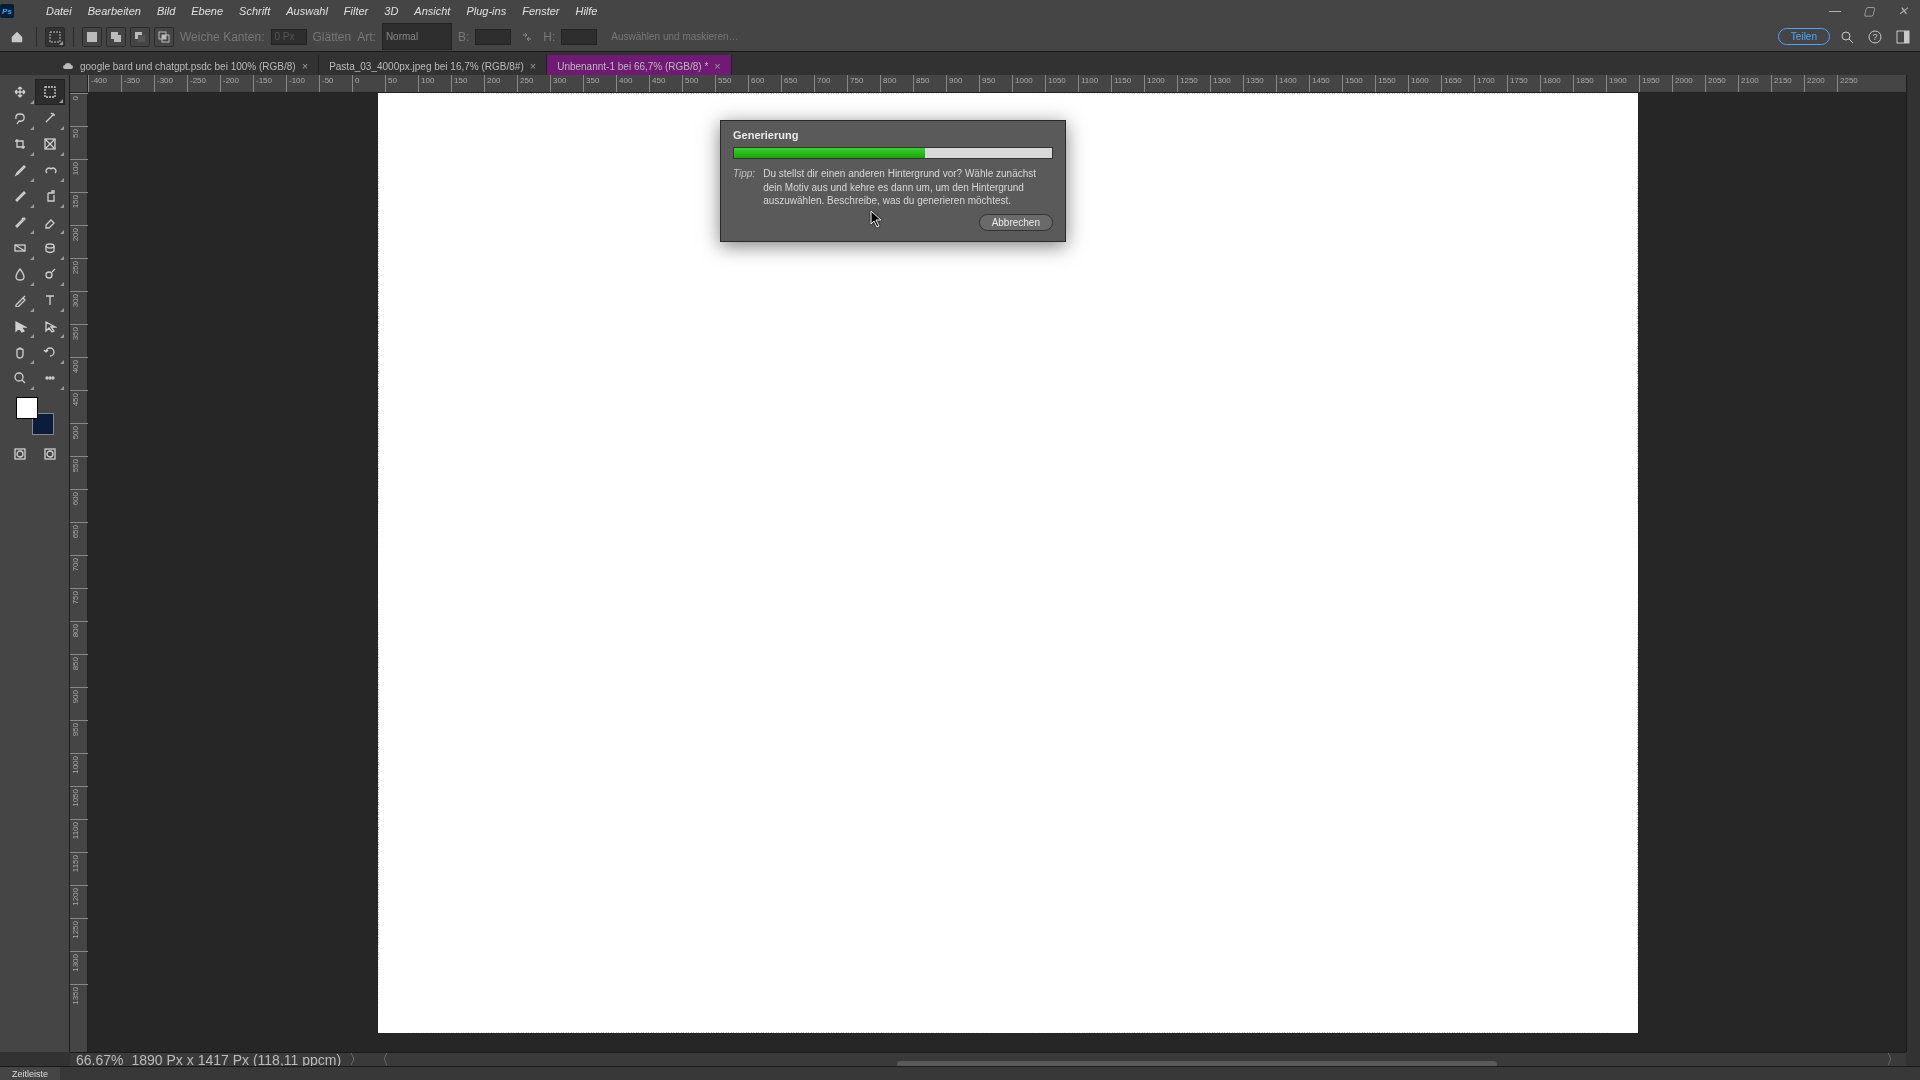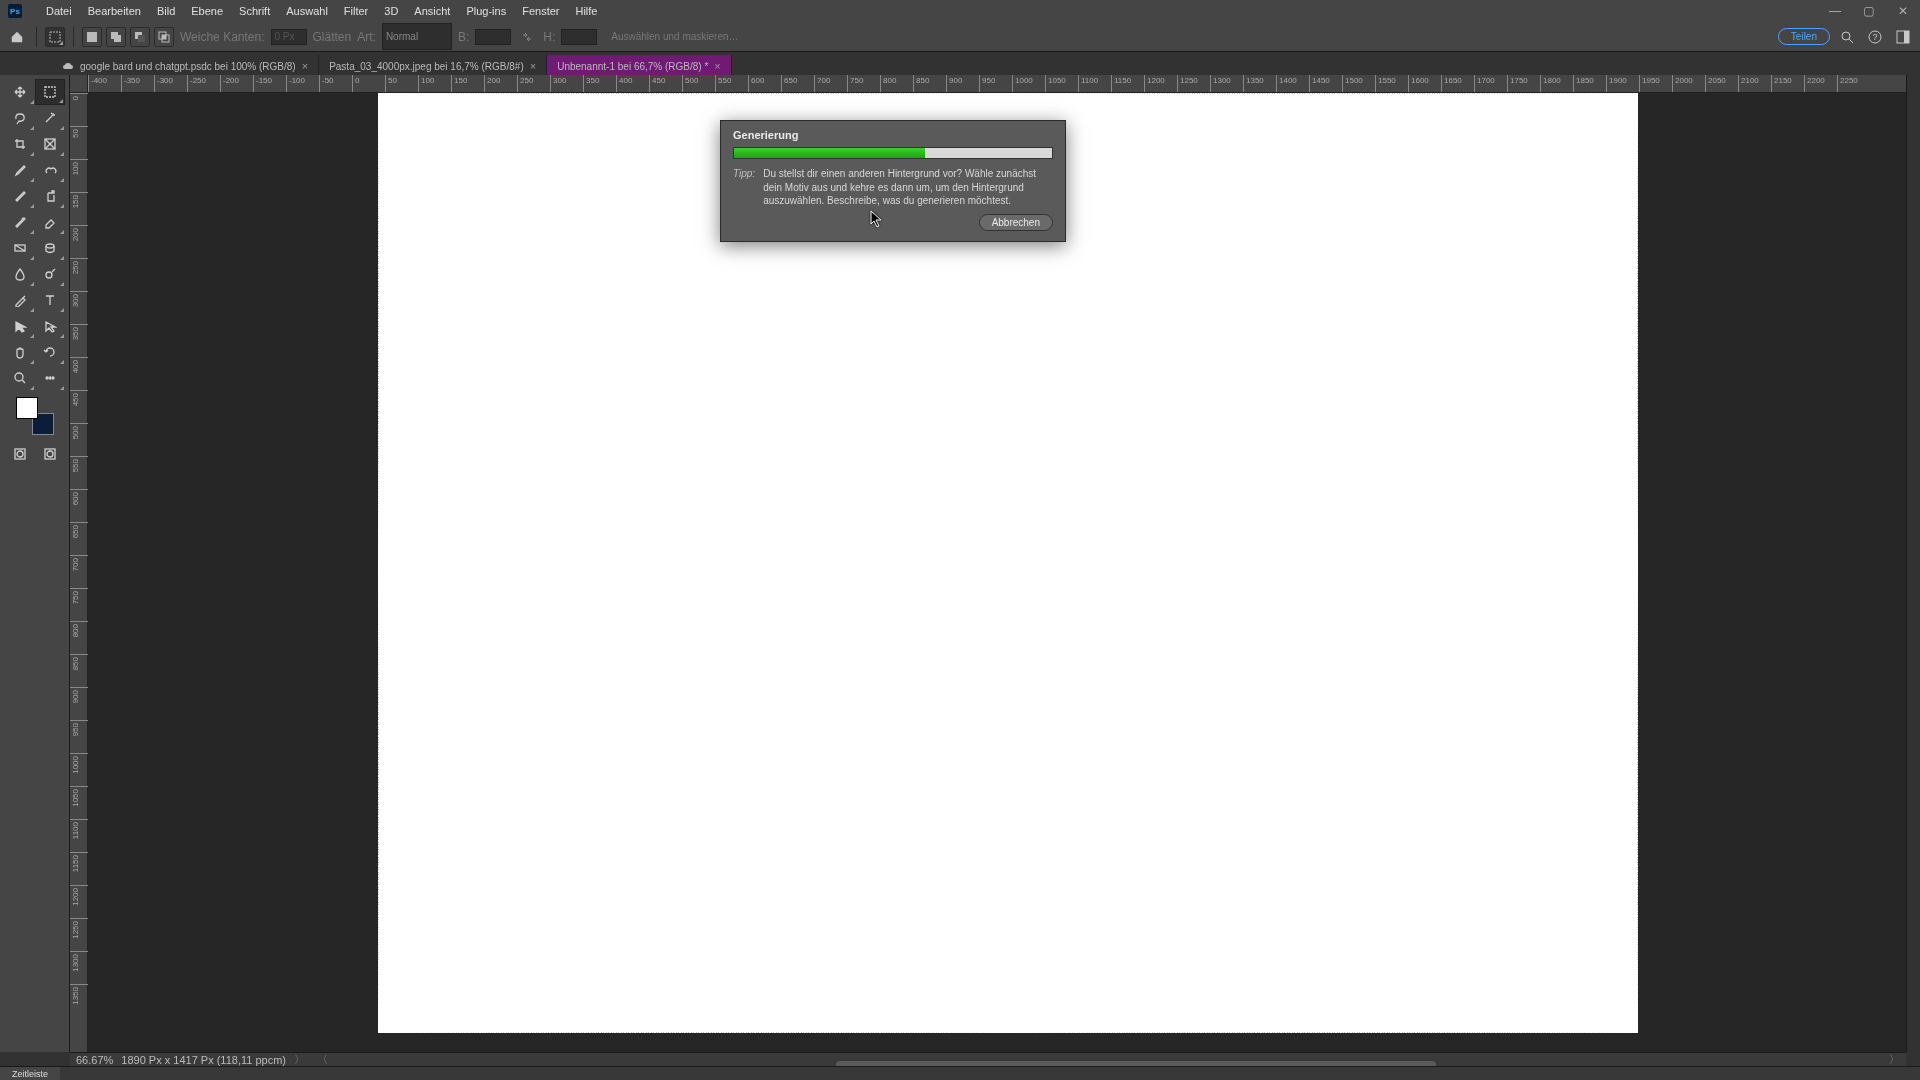--- a/index.html
+++ b/index.html
@@ -1,19 +1,19 @@
 <!DOCTYPE html>
 <html><head>
 <meta charset="utf-8">
 <style>
 * { margin: 0; padding: 0; box-sizing: border-box; font-family: "Segoe UI", Tahoma, sans-serif; user-select: none; }
 html, body { width: 1920px; height: 1080px; overflow: hidden; background: #323232; color: #c8c8c8; font-size: 11px; }
 
 
-.menubar { height: 22px; background: #454545; display: flex; align-items: center; padding-left: 8px; gap: 2px; }
+.menubar { height: 22px; background: #454545; display: flex; align-items: center; gap: 18px; font-style: italic; }
 .ps-logo { width: 14px; height: 14px; background: #001e36; border-radius: 2px; display: flex; align-items: center; justify-content: center; color:#31a8ff; font-size:8px; font-weight:bold; margin-right:6px;}
 .menubar .menu-item { padding: 2px 8px; color: #e0e0e0; cursor: default; }
 .win-controls { margin-left: auto; display:flex; }
 .win-controls span { width: 34px; text-align:center; color:#b0b0b0; font-size:12px; }
 
 
 .optionsbar { height: 30px; background: #454545; display: flex; align-items: center; padding: 0 6px; gap: 6px; border-bottom: 1px solid #1a1a1a; }
 .home-btn { width:22px; height:20px; display:flex; align-items:center; justify-content:center; }
 .home-btn svg { fill:#c8c8c8; }
 .sep-v { width:1px; height:20px; background:#2a2a2a; margin:0 2px; }
@@ -61,21 +61,21 @@
 .ruler-corner { position:absolute; top:0; left:0; width:18px; height:18px; background:#454545; border-right:1px solid #222; border-bottom:1px solid #222;}
 .canvas-stage { position:absolute; top:18px; left:18px; right:0; bottom:0; background:#262626; }
 .artboard { position:absolute; background:#fff; }
 .marching { position:absolute; border:1px dashed #000; background:transparent; }
 .marching::after { content:""; position:absolute; inset:-1px; border:1px dashed #fff; }
 
 
 .right-dock { width:14px; background:#323232; border-left:1px solid #1a1a1a; }
 
 
-.statusbar { position:absolute; bottom:14px; left:70px; right:14px; height:14px; background:#3a3a3a; display:flex; align-items:center; padding:0 6px; color:#bbb; font-size:11px; gap:8px; border-top:1px solid #1a1a1a;}
+.statusbar { position:absolute; bottom:14px; left:70px; right:14px; height:14px; background:#3a3a3a; display:flex; align-items:center; padding:0 6px; color:#bbb; font-size:14px; gap:8px; border-top:1px solid #1a1a1a;}
 .statusbar .arrow { color:#888; }
 
 
 .bottompanel { position:absolute; bottom:0; left:0; right:0; height:14px; background:#383838; display:flex; border-top:1px solid #1a1a1a;}
 .bottompanel .tab { padding:0 12px; font-size:9px; color:#ddd; background:#454545; display:flex; align-items:center;}
 
 
 .dialog { position:absolute; width:346px; background:#5a5a5a; border:1px solid #2a2a2a; box-shadow:0 4px 18px rgba(0,0,0,0.5); z-index:100;}
 .dialog-title { padding:8px 12px 6px; font-size:11px; font-weight:bold; color:#eaeaea; }
 .dialog-body { padding:0 12px 10px; }
@@ -87,21 +87,21 @@
 .dlg-btn { padding:2px 12px; background:#6a6a6a; border:1px solid #333; border-radius:9px; color:#eaeaea; font-size:10px; }
 
 .cursor { position:absolute; width:14px; height:18px; z-index:200; pointer-events:none;}
 .cursor svg { filter: drop-shadow(0 0 1px #000); }
 </style>
 </head>
 <body>
 
 <div class="menubar">
   <div class="ps-logo">Ps</div>
-  <div id="menu-items" style="display: flex; margin-left: 8px;">
+  <div id="menu-items" style="display: flex;">
       <span class="menu-item">Datei</span>
       <span class="menu-item">Bearbeiten</span>
       <span class="menu-item">Bild</span>
       <span class="menu-item">Ebene</span>
       <span class="menu-item">Schrift</span>
       <span class="menu-item">Auswahl</span>
       <span class="menu-item">Filter</span>
       <span class="menu-item">3D</span>
       <span class="menu-item">Ansicht</span>
       <span class="menu-item">Plug-ins</span>

